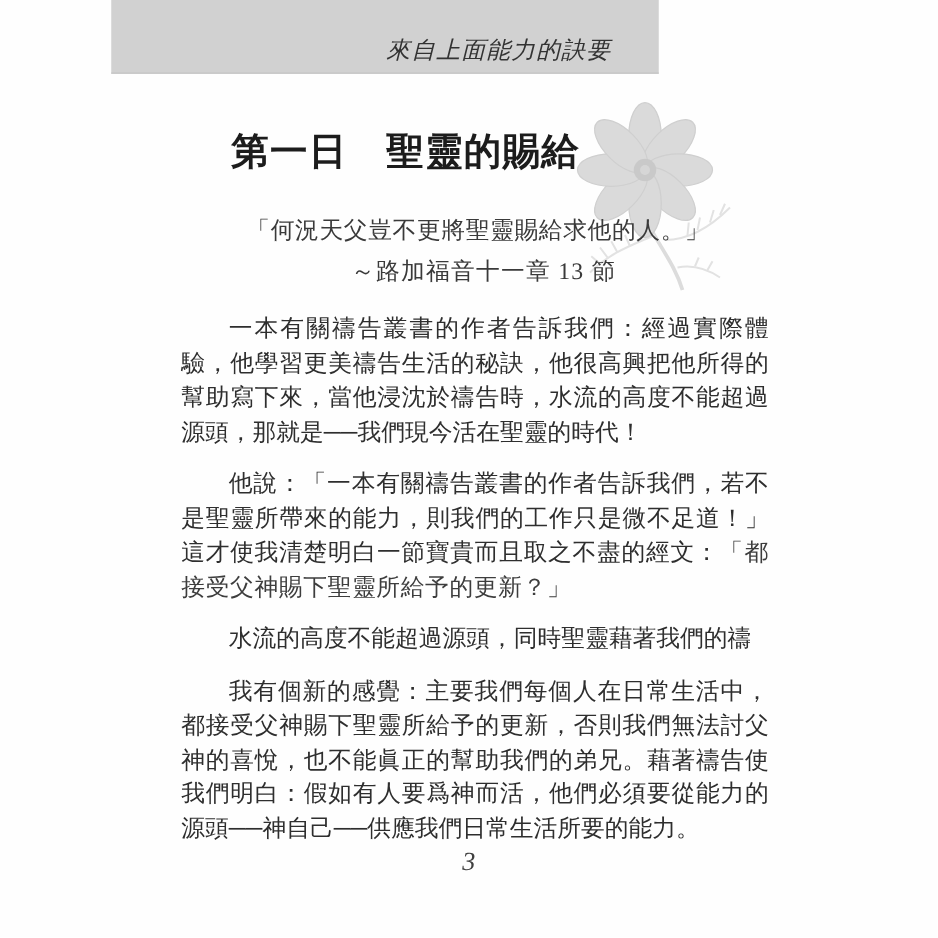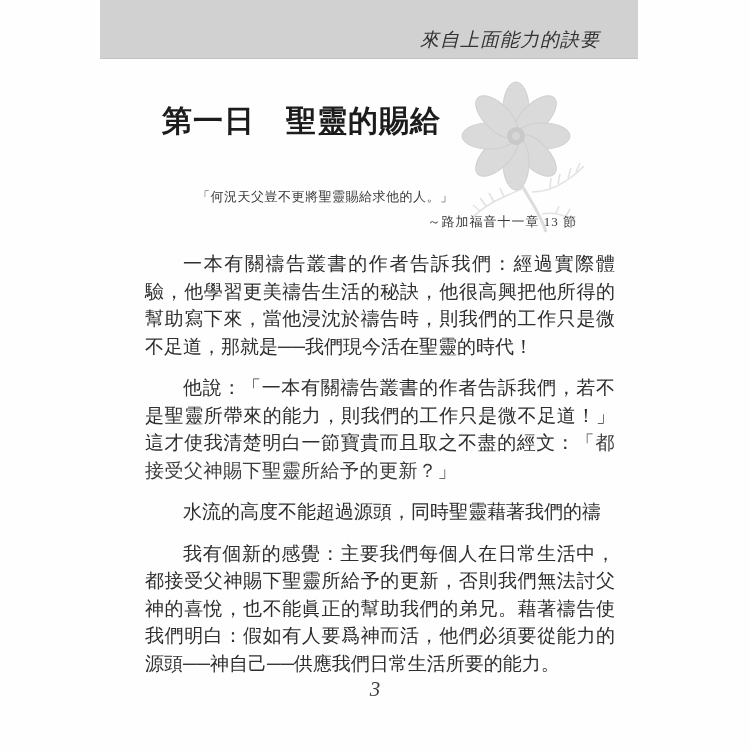--- a/index.html
+++ b/index.html
@@ -9,23 +9,23 @@
     width: 750px;
     height: 750px;
     background: #fefefe;
     font-family: "Liberation Serif", "DejaVu Serif", serif;
     color: #2b2b2b;
     overflow: hidden;
   }
 
   .header-bar {
     position: absolute;
-    left: 100px;
+    left: 89px;
     top: 0;
-    width: 538px;
+    width: 438px;
     height: 58px;
     background: #d1d1d1;
     border-bottom: 1px solid #c3c3c3;
   }
 
   .header-title {
     position: absolute;
     right: 38px;
     bottom: 5px;
     font-style: italic;
@@ -36,40 +36,40 @@
   }
 
   .flower {
     position: absolute;
     left: 446px;
     top: 80px;
   }
 
   .chapter-title {
     position: absolute;
-    left: 162px;
+    left: 185px;
     top: 101px;
     font-family: "Liberation Sans", "DejaVu Sans", sans-serif;
     font-weight: bold;
     font-size: 30px;
     letter-spacing: 1px;
     color: #1c1c1c;
     white-space: nowrap;
   }
 
   .epigraph {
     position: absolute;
     left: 197px;
-    top: 188px;
+    top: 171px;
     width: 380px;
-    font-size: 13px;
+    font-size: 19px;
     color: #3a3a3a;
   }
   .epigraph .quote-line { white-space: nowrap; letter-spacing: 0.5px; }
-  .epigraph .attr-line  { text-align: right; margin-top: 7px; letter-spacing: 1px; }
+  .epigraph .attr-line  { text-align: center; margin-top: 7px; letter-spacing: 1px; }
 
   .body-text {
     position: absolute;
     left: 145px;
     top: 250px;
     width: 470px;
     font-size: 19px;
     line-height: 27.5px;
     text-align: justify;
     color: #2e2e2e;
@@ -125,21 +125,21 @@
   </svg>
 
   <div class="chapter-title">第一日　聖靈的賜給</div>
 
   <div class="epigraph">
     <div class="quote-line">「何況天父豈不更將聖靈賜給求他的人。」</div>
     <div class="attr-line">～路加福音十一章 13 節</div>
   </div>
 
   <div class="body-text">
-    <p>一本有關禱告叢書的作者告訴我們：經過實際體驗，他學習更美禱告生活的秘訣，他很高興把他所得的幫助寫下來，當他浸沈於禱告時，則我們的工作只是微不足道，那就是──我們現今活在聖靈的時代！</p>
+    <p>一本有關禱告叢書的作者告訴我們：經過實際體驗，他學習更美禱告生活的秘訣，他很高興把他所得的幫助寫下來，當他浸沈於禱告時，水流的高度不能超過源頭，那就是──我們現今活在聖靈的時代！</p>
     <p><span>他說：「一本有關禱告叢書的作者告訴我們，若不是聖靈所帶來的能力，則我們的工作只是微不足道！」這才使我清楚明白一節寶貴而且取之不盡的經文：</span><span class="kai">「都接受父神賜下聖靈所給予的更新？」</span></p>
     <p>水流的高度不能超過源頭，同時聖靈藉著我們的禱</p>
     <p>我有個新的感覺：主要我們每個人在日常生活中，都接受父神賜下聖靈所給予的更新，否則我們無法討父神的喜悅，也不能眞正的幫助我們的弟兄。藉著禱告使我們明白：假如有人要爲神而活，他們必須要從能力的源頭──神自己──供應我們日常生活所要的能力。</p>
   </div>
 
   <div class="page-number">3</div>
 
 </div>
 
 </body></html>

